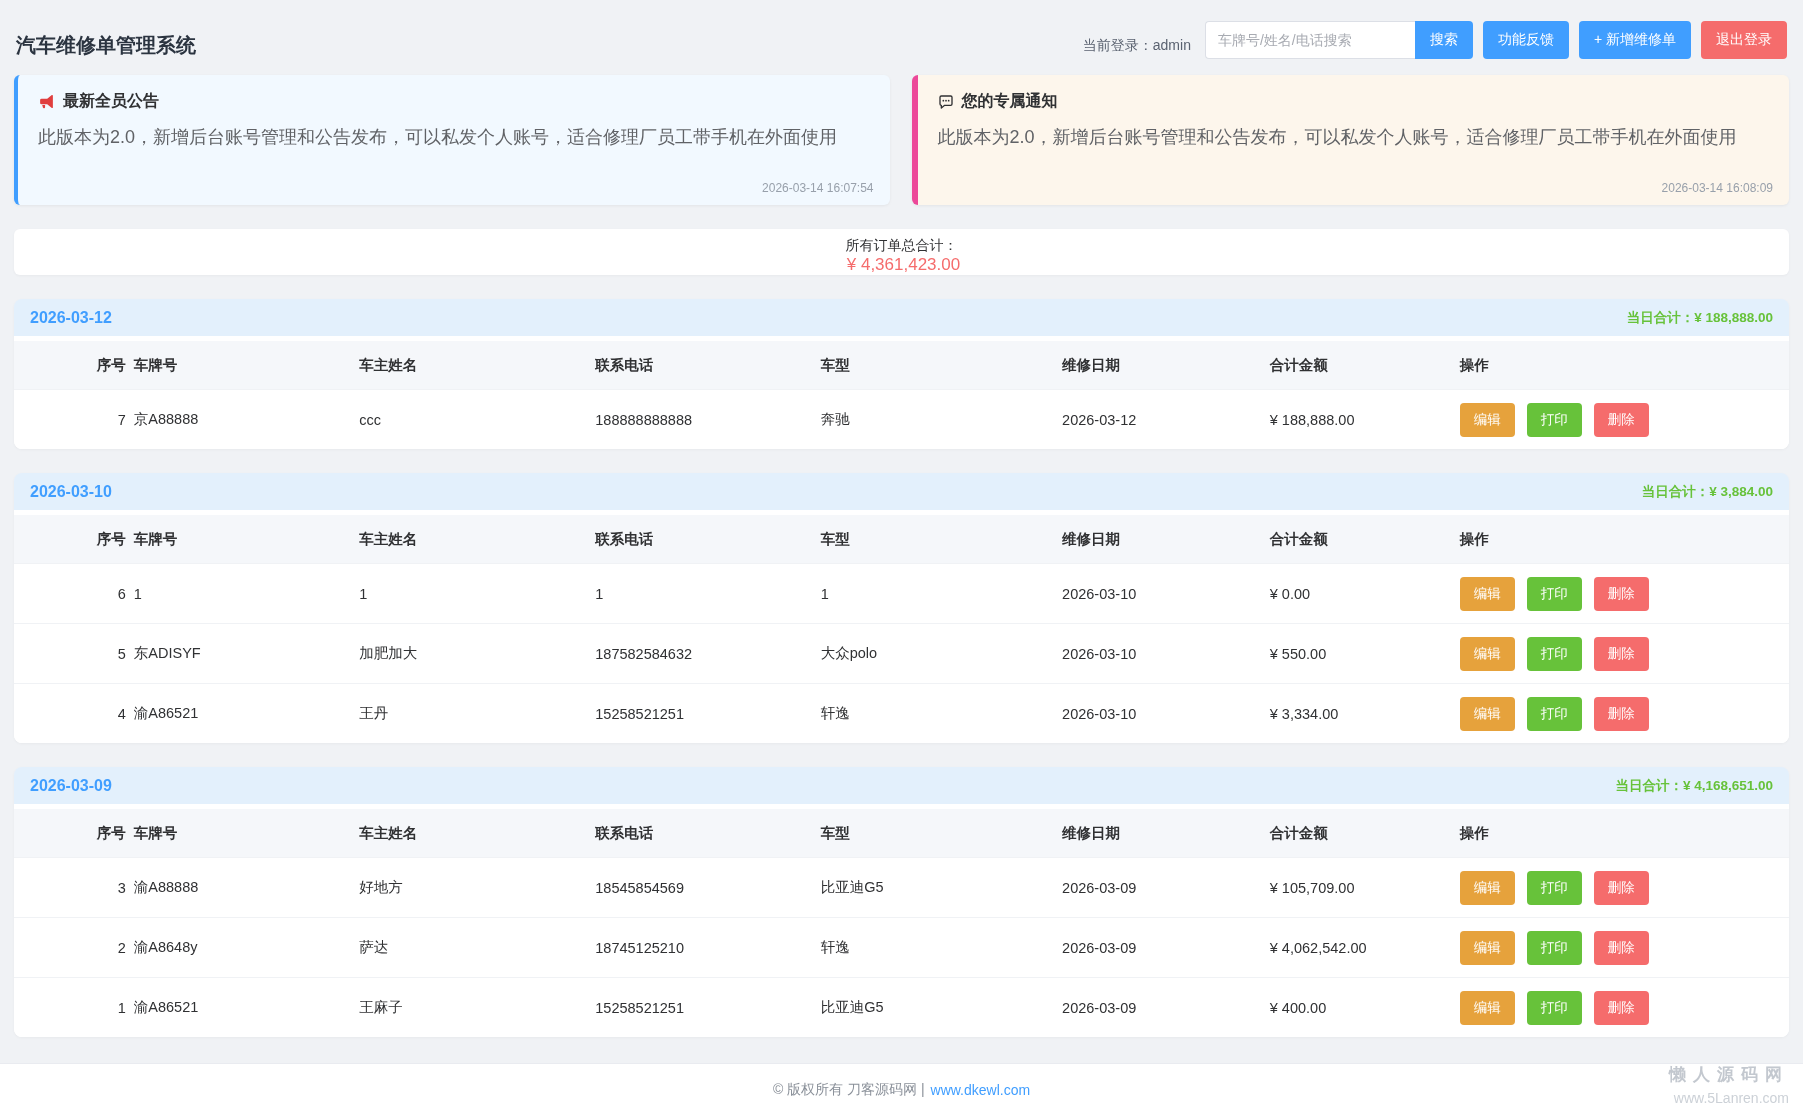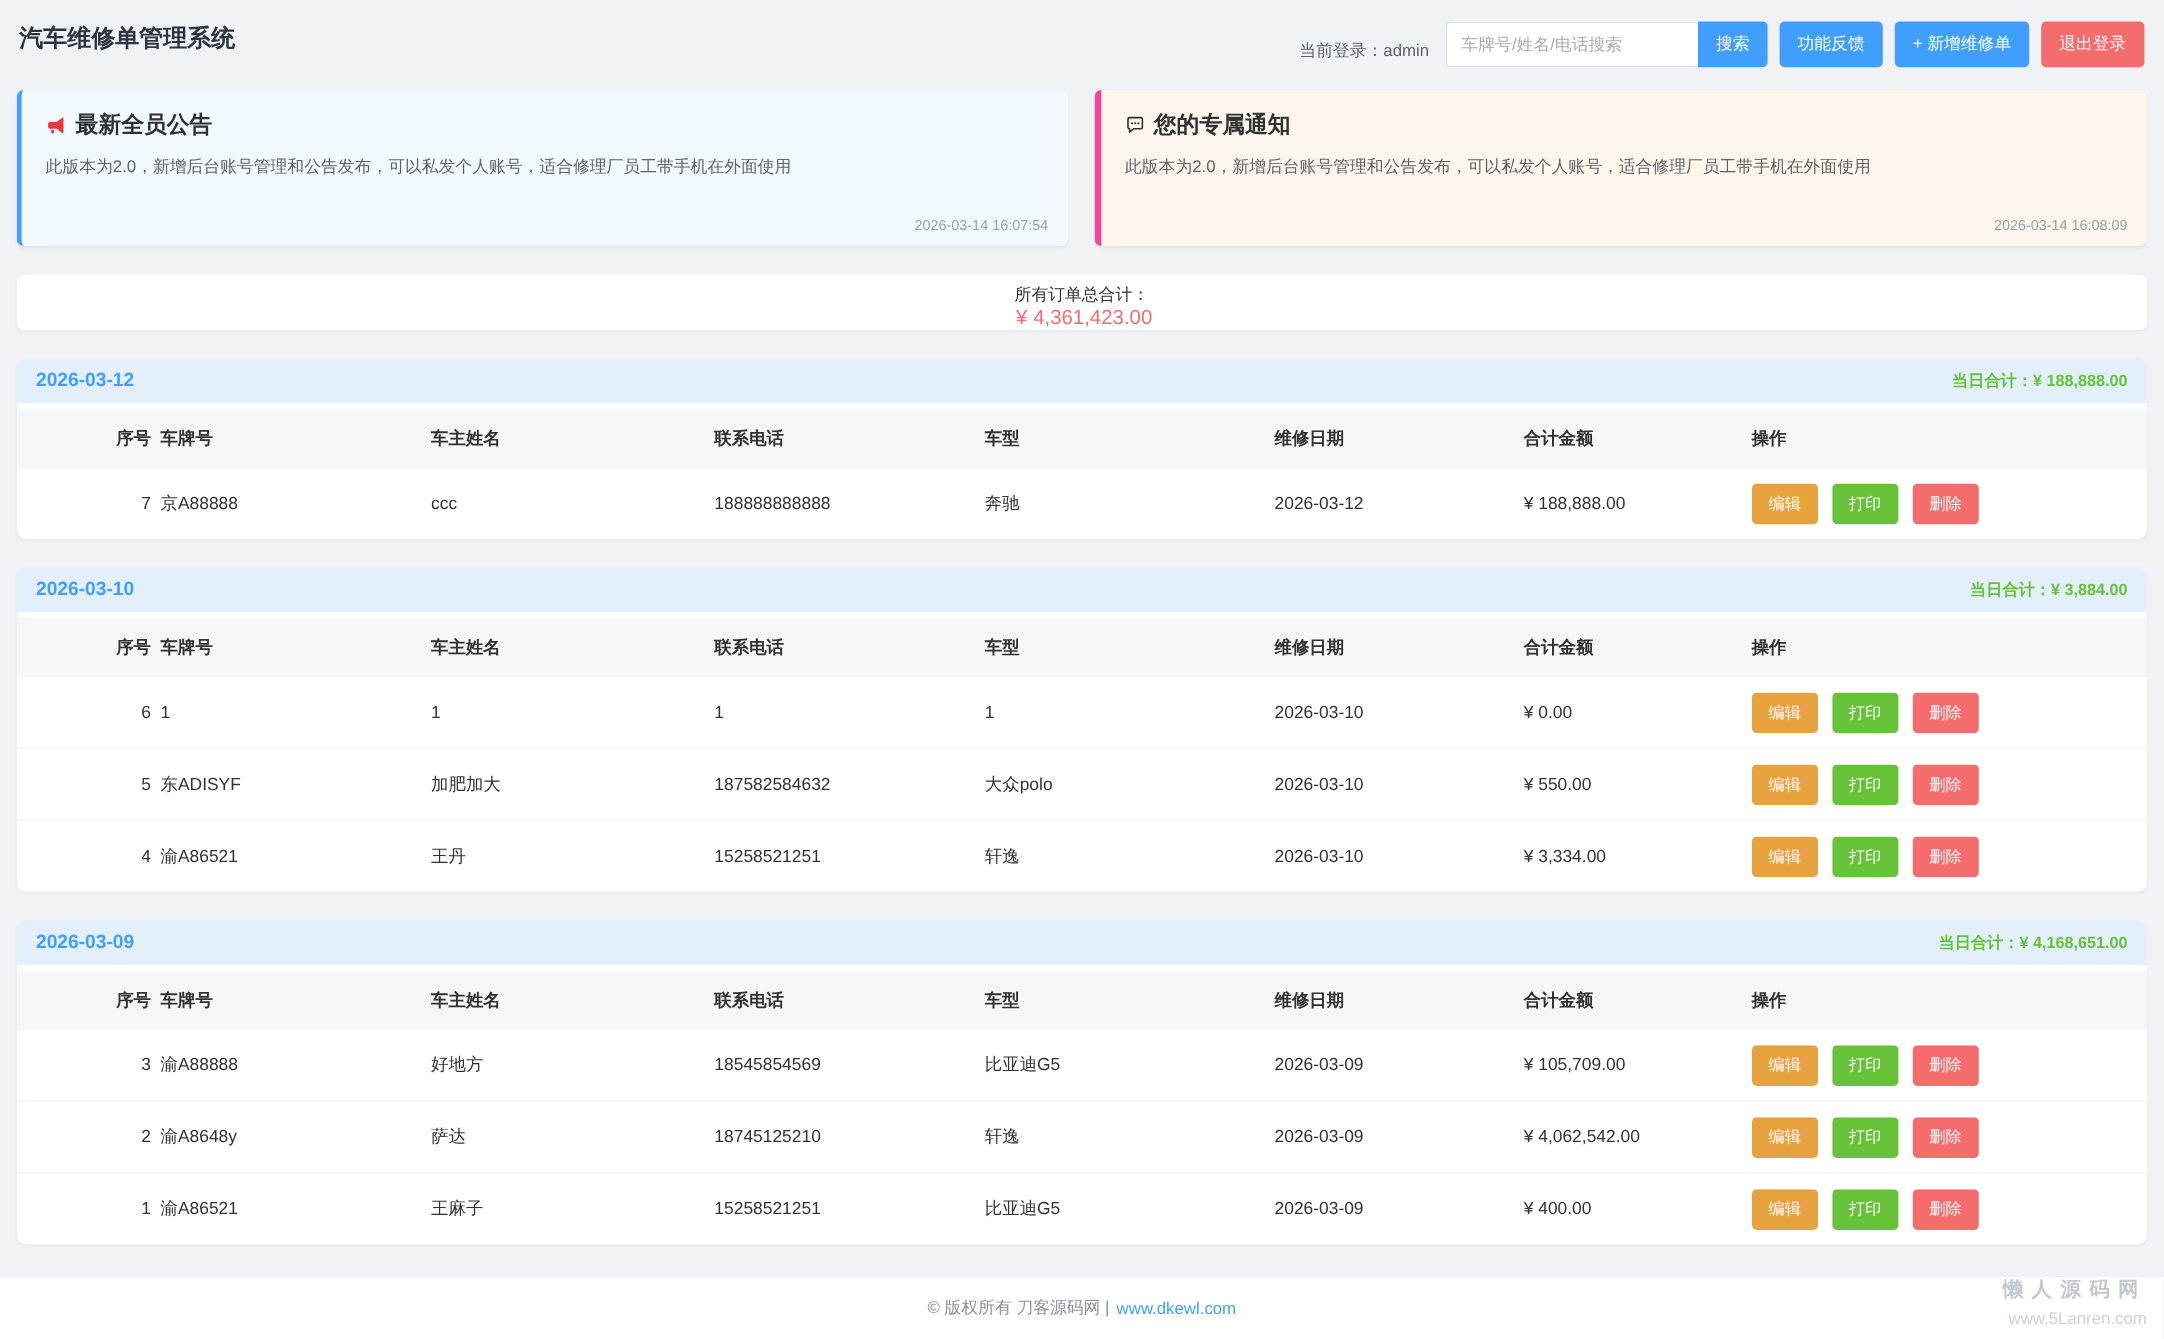--- a/index.html
+++ b/index.html
@@ -4,21 +4,21 @@
 <style>
   * { box-sizing: border-box; }
   html,body { margin:0; padding:0; }
   body {
     width:1803px; height:1116px; overflow:hidden;
     background:#f0f2f5;
     font-family:"Liberation Sans","DejaVu Sans",sans-serif;
     display:flex; flex-direction:column;
   }
   
-  .topbar { height:63px; display:flex; align-items:flex-start; padding:18px 16px; flex:none; }
+  .topbar { height:63px; display:flex; align-items:flex-end; padding:4px 16px; flex:none; }
   .topbar h1 { font-size:20px; color:#2b3440; margin:0; font-weight:bold; }
   .topbar-right { margin-left:auto; display:flex; align-items:center; gap:10px; }
   .login { font-size:14px; color:#5a6270; margin-right:4px;margin-top:12px; }
   .search-group { display:flex; }
   .search-input {
     width:210px; height:38px; border:1px solid #dcdfe6; border-right:none;
     border-radius:4px 0 0 4px; padding:0 12px; font-size:14px; color:#b91c1c;
     outline:none; background:#fff; font-family:inherit;
   }
   .search-input::placeholder { color:#a8abb2; }
@@ -31,22 +31,22 @@
   .search-btn  { border-radius:0 4px 4px 0; }
   
   .content { flex:1 1 auto; padding:12px 14px 0; }
   .announcements { display:flex; gap:22px; }
   .announce {
     flex:1; height:130px; border-radius:6px; position:relative;
     padding:16px 20px; box-shadow:0 1px 3px rgba(0,0,0,.06);
   }
   .announce-blue   { background:#f2f9ff; border-left:4px solid #409eff; }
   .announce-orange { background:#fdf6ec; border-left:6px solid #ec4899; }
-  .announce-title { display:flex; align-items:center; gap:8px; font-size:19px; font-weight:bold; color:#303133; }
-  .announce-content { margin:13px 0 0; font-size:14px; color:#606266; }
+  .announce-title { display:flex; align-items:center; gap:8px; font-size:16px; font-weight:bold; color:#303133; }
+  .announce-content { margin:13px 0 0; font-size:18px; color:#606266; }
   .announce-time { position:absolute; right:16px; bottom:10px; font-size:12px; color:#98a0ab; }
   .summary-bar {
     margin-top:24px; height:46px; background:#fff; border-radius:6px;
     display:flex; align-items:center; justify-content:flex-end; padding:0 20px;
     font-size:14px; color:#303133; box-shadow:0 1px 3px rgba(0,0,0,.04);flex-direction:column;
   }
   .summary-amount { color:#f56c6c; font-weight:normal; font-size:17px; margin-left:4px; }
   
   .section { margin-top:24px; border-radius:8px; overflow:hidden; box-shadow:0 1px 3px rgba(0,0,0,.04); }
   .section-bar {

